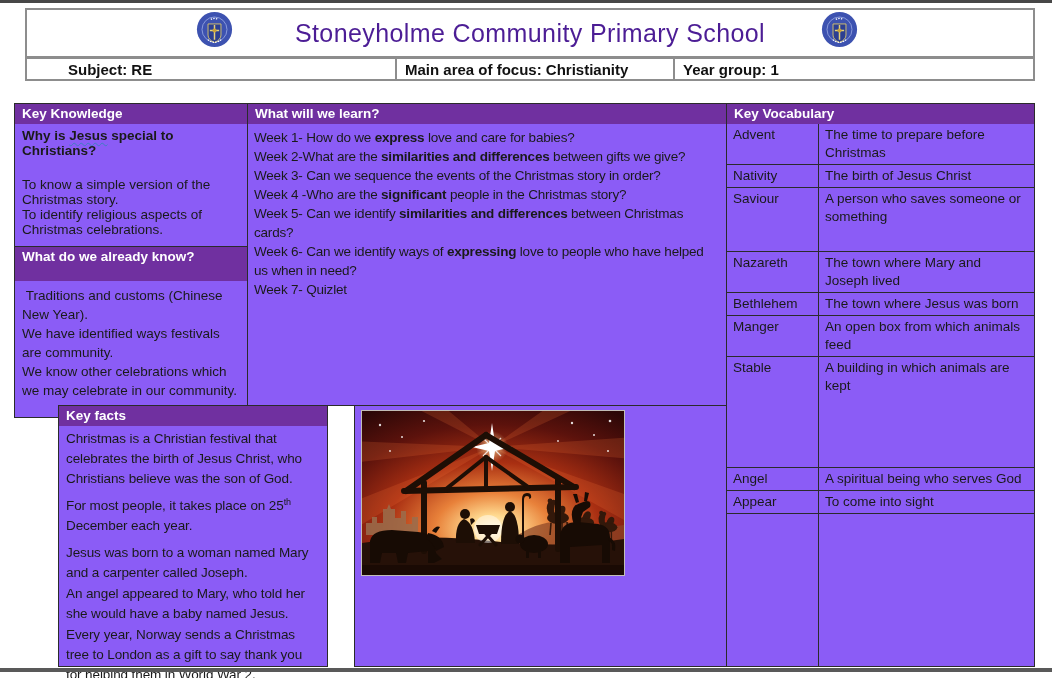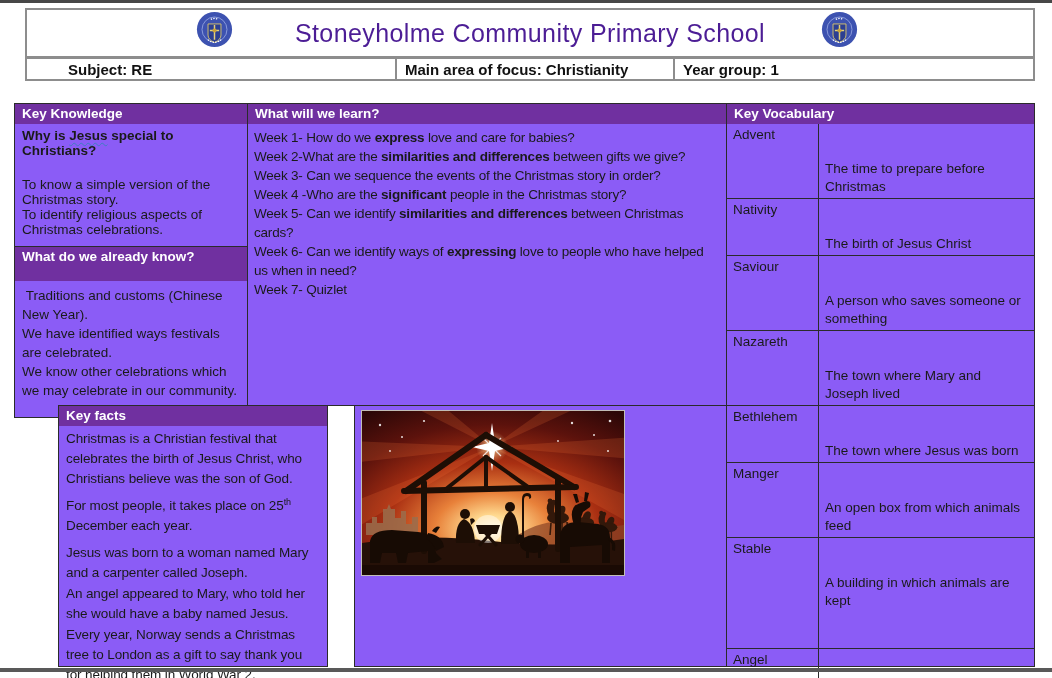--- a/index.html
+++ b/index.html
@@ -47,21 +47,21 @@
   .b{font-weight:bold;}
 
   .facts-body{padding:3px 7px;font-size:13.5px;line-height:20px;letter-spacing:-0.1px;}
   .fact{margin:0 0 1px 0;}
   .fact:nth-child(1),.fact:nth-child(2){margin-bottom:7px;}
   sup{font-size:9px;line-height:0;}
 
   .vocab-rows{display:flex;flex-direction:column;flex:1;}
   .vocab-row{display:flex;border-bottom:1px solid #2b2b2b;font-size:13.5px;line-height:18px;}
   .v-word{width:92px;border-right:1px solid #2b2b2b;padding:2px 6px;box-sizing:border-box;}
-  .v-def{flex:1;padding:2px 6px;margin-top:34px;}
+  .v-def{flex:1;padding:2px 6px;}
   .vocab-row:nth-child(1){min-height:37px;}
   .vocab-row:nth-child(2){min-height:20px;}
   .vocab-row:nth-child(3){min-height:63px;}
   .vocab-row:nth-child(4){min-height:37px;}
   .vocab-row:nth-child(5){min-height:20px;}
   .vocab-row:nth-child(6){min-height:37px;}
   .vocab-row:nth-child(7){min-height:110px;}
   .vocab-row:nth-child(8){min-height:20px;}
   .vocab-row:nth-child(9){min-height:20px;}
   .vocab-row.filler{flex:1;border-bottom:none;}
@@ -117,21 +117,21 @@
         <div class="kk-gap"></div>
         <div>
             <div class="goal-line">To know a simple version of the Christmas story.</div>
             <div class="goal-line">To identify religious aspects of Christmas celebrations.</div>
           </div>
       </div>
     </div>
 
     <div class="tbox" id="box-know">
       <div class="sec-h tall">What do we already know?</div>
-      <div class="know-body"><div class="know-line"> Traditions and customs (Chinese New Year).</div><div class="know-line">We have identified ways festivals are celebrated.</div><div class="know-line">We know other celebrations which we may celebrate in our community.</div></div>
+      <div class="know-body"><div class="know-line"> Traditions and customs (Chinese New Year).</div><div class="know-line">We have identified ways festivals are community.</div><div class="know-line">We know other celebrations which we may celebrate in our community.</div></div>
     </div>
 
     <div class="tbox" id="box-learn">
       <div class="sec-h">What will we learn?</div>
       <div class="learn-body">
           <div class="learn-line"><span>Week 1- How do we </span><span class="b">express</span><span> love and care for babies?</span></div>
           <div class="learn-line"><span>Week 2-What are the </span><span class="b">similarities and differences</span><span> between gifts we give?</span></div>
           <div class="learn-line"><span>Week 3- Can we sequence the events of the Christmas story in order?</span></div>
           <div class="learn-line"><span>Week 4 -Who are the </span><span class="b">significant</span><span> people in the Christmas story?</span></div>
           <div class="learn-line"><span>Week 5- Can we identify </span><span class="b">similarities and differences</span><span> between Christmas cards?</span></div>

